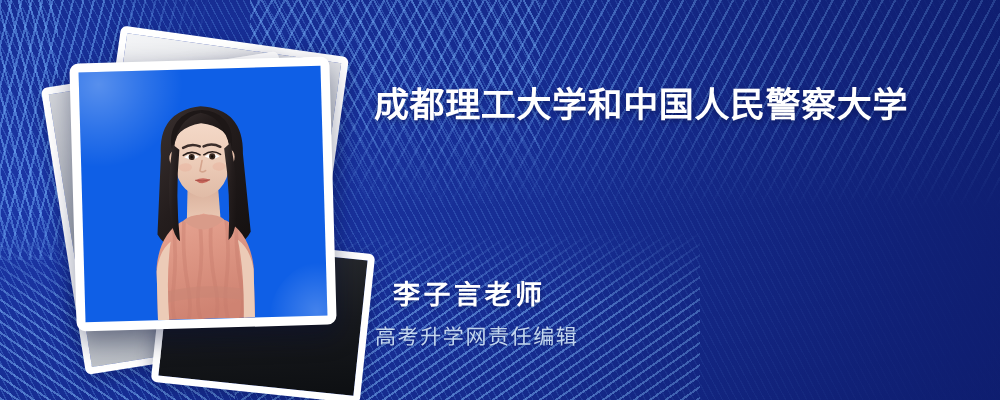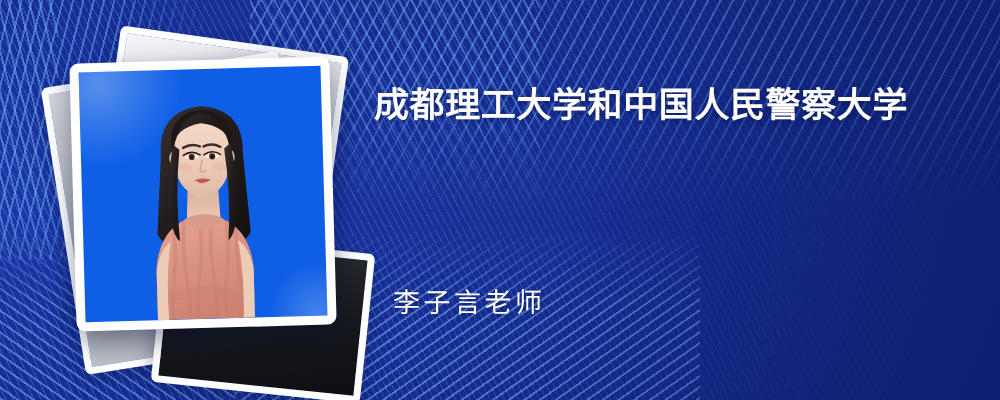--- a/index.html
+++ b/index.html
@@ -177,23 +177,22 @@
     color:#ffffff;
     font-size:35px;line-height:57px;font-weight:bold;
     letter-spacing:.6px;
     text-shadow:0 2px 5px rgba(4,12,54,.45);
   }
   .headline .ln{display:block;white-space:nowrap;}
 
   .author-name{
     position:absolute;left:19px;top:273px;
     color:#ffffff;
-    font-size:27px;font-weight:normal;letter-spacing:3.5px;
+    font-size:27px;font-weight:bold;letter-spacing:3.5px;
     text-shadow:0 2px 5px rgba(4,12,54,.45);
-    margin-top:8px;
   }
   .author-role{
     position:absolute;left:1px;top:320px;
     color:#c3d6ee;
     font-size:21px;letter-spacing:1.6px;
     text-shadow:0 1px 3px rgba(4,12,54,.35);
   }
 </style>
 </head>
 <body>
@@ -303,15 +302,16 @@
       </div>
     </div>
   </div>
 
   <div class="text-col">
     <div class="headline">
       <span class="ln">成都理工大学和中国人民警察大学</span>
     </div>
 
     <div class="author-name">李子言老师</div>
+    <div class="author-role">高考升学网责任编辑</div>
   </div>
 
 </div>
 
 </body></html>

